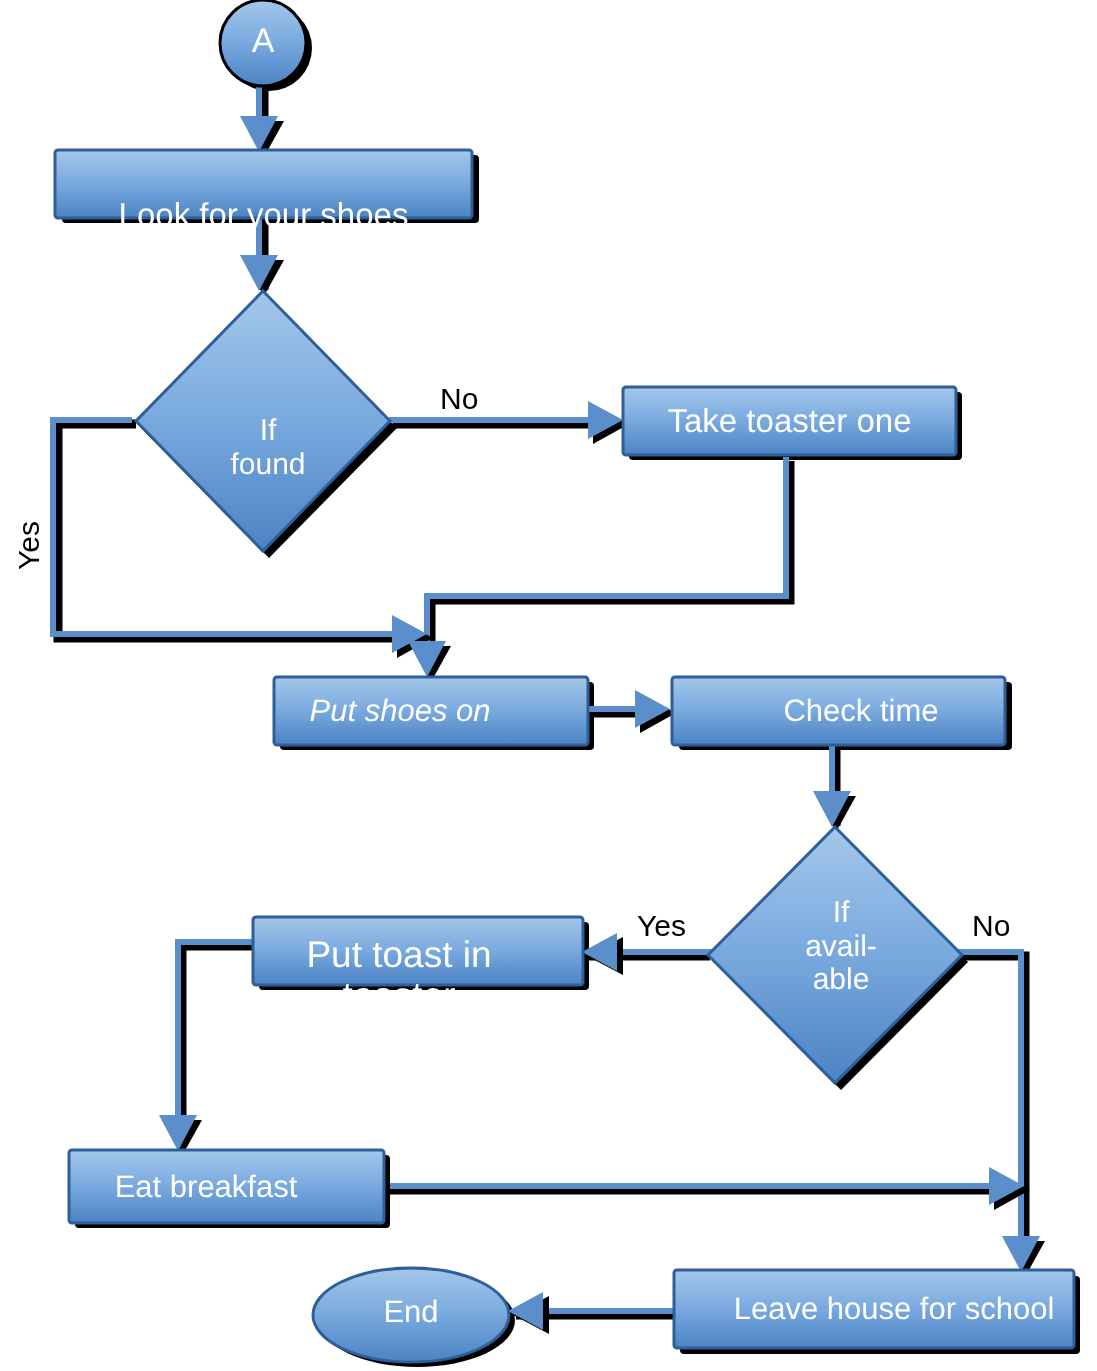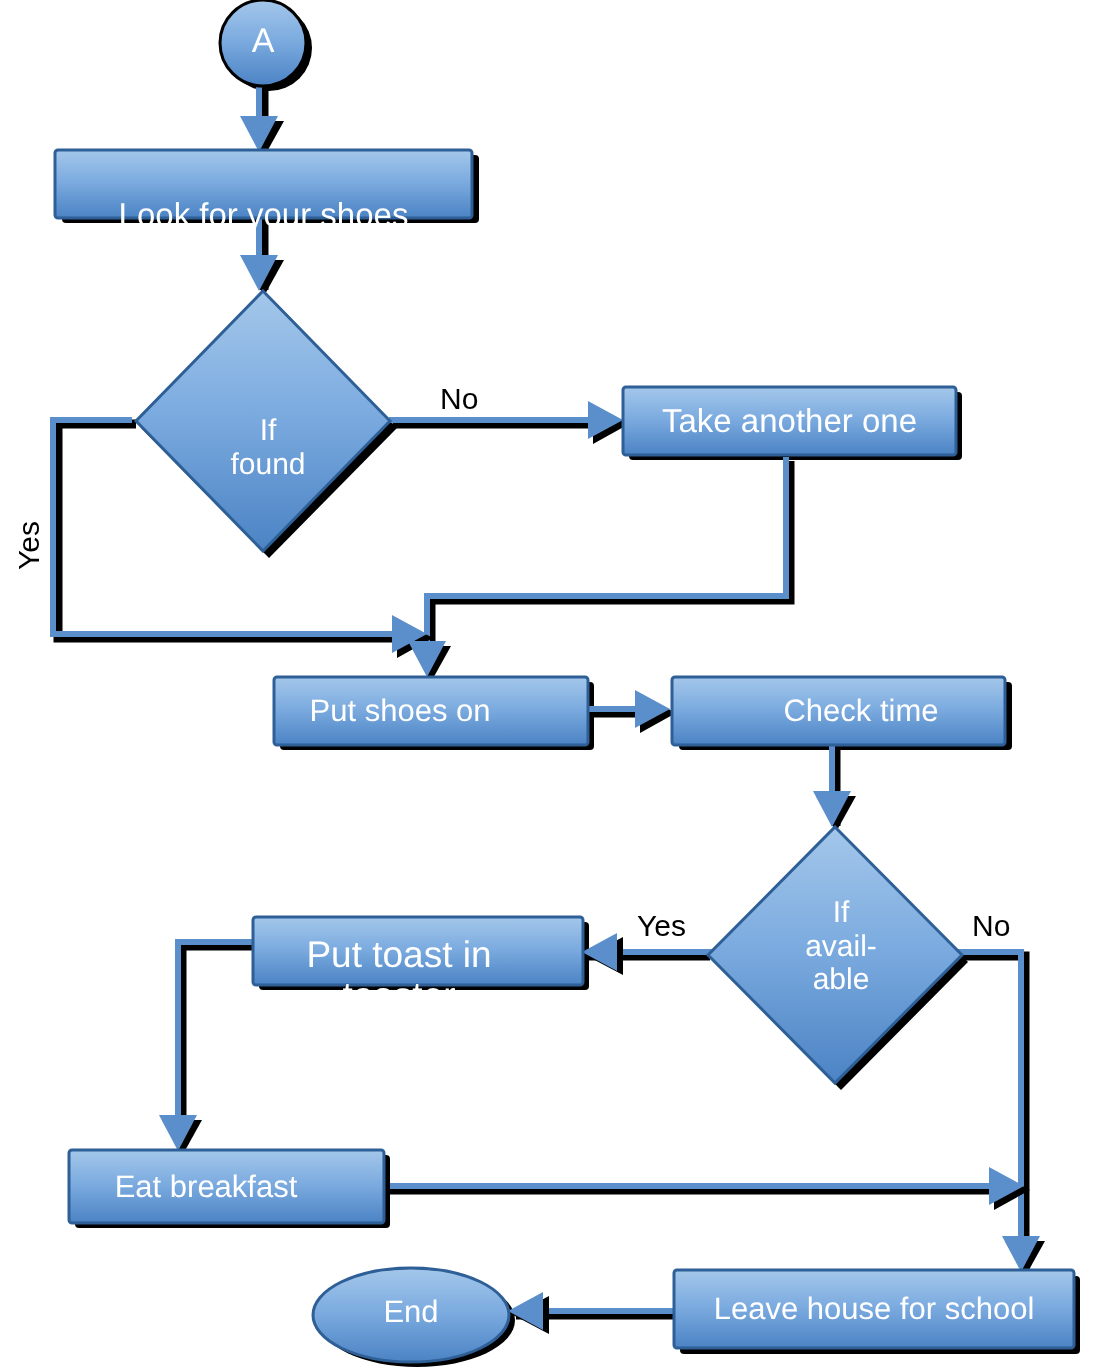--- a/index.html
+++ b/index.html
@@ -181,35 +181,35 @@
     </g>
   </svg>
 
   <div class="node-label" style="left:220px; top:22px; width:86px; font-size:34px;">A</div>
 
   <div class="node-label" style="left:55px; top:165px; width:417px; font-size:33px;margin-top:32px;">Look for your shoes</div>
 
   <div class="node-label" style="left:178px; top:414px; width:180px; font-size:30px; white-space:pre-line;">If
 found</div>
 
-  <div class="node-label" style="left:623px; top:403px; width:333px; font-size:33px;">Take another one</div>
-
-  <div class="node-label" style="left:274px; top:694px; width:252px; font-size:31px;">Put shoes on</div>
+  <div class="node-label" style="left:623px; top:403px; width:333px; font-size:33px;">Take toaster one</div>
+
+  <div class="node-label" style="left:274px; top:694px; width:252px; font-size:31px;font-style:italic;">Put shoes on</div>
 
   <div class="node-label" style="left:672px; top:694px; width:378px; font-size:31px;">Check time</div>
 
   <div class="node-label" style="left:757px; top:896px; width:168px; font-size:30px; white-space:pre-line;">If
 avail-
 able</div>
 
   <div class="node-label" style="left:253px; top:934px; width:292px; font-size:37px;">Put toast in toaster</div>
 
   <div class="node-label" style="left:69px; top:1170px; width:274px; font-size:31px;">Eat breakfast</div>
 
-  <div class="node-label" style="left:674px; top:1292px; width:400px; font-size:31px;">Leave house for school</div>
+  <div class="node-label" style="left:674px; top:1292px; width:400px; font-size:31px;padding-left:20px;">Leave house for school</div>
 
   <div class="node-label" style="left:313px; top:1295px; width:196px; font-size:31px;">End</div>
 
   <div class="edge-label" style="left:440px; top:384px;">No</div>
 
   <div class="edge-label vert" style="left:14px; top:570px;">Yes</div>
 
   <div class="edge-label" style="left:637px; top:911px;">Yes</div>
 
   <div class="edge-label" style="left:972px; top:911px;">No</div>

